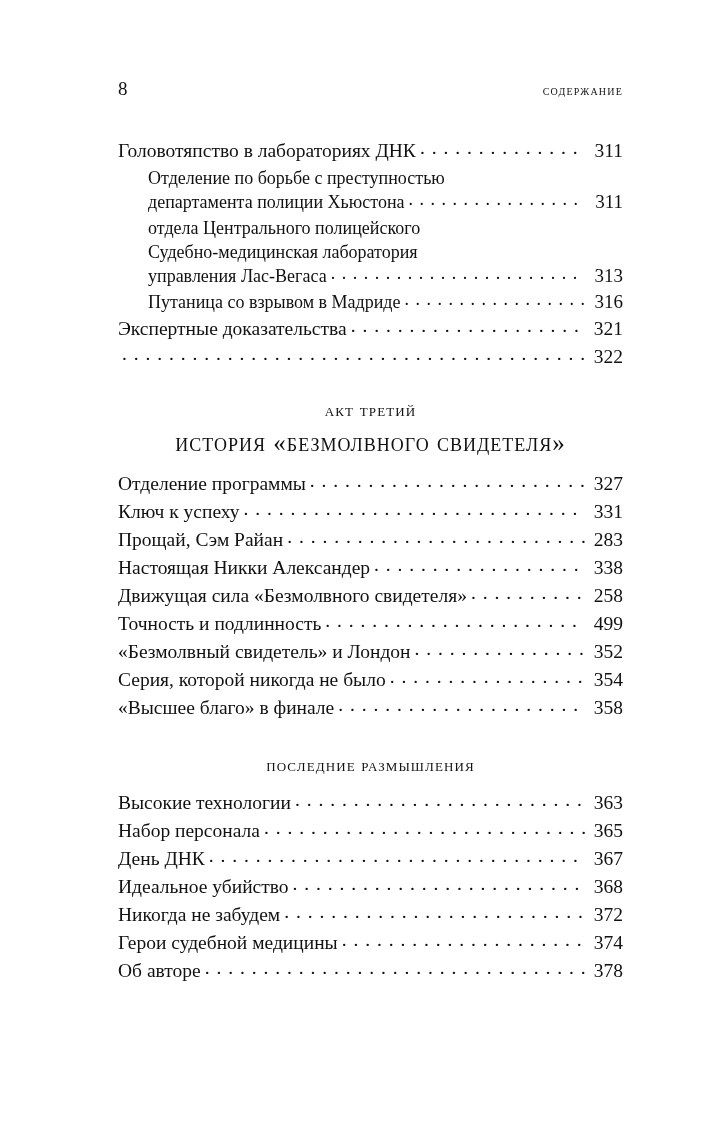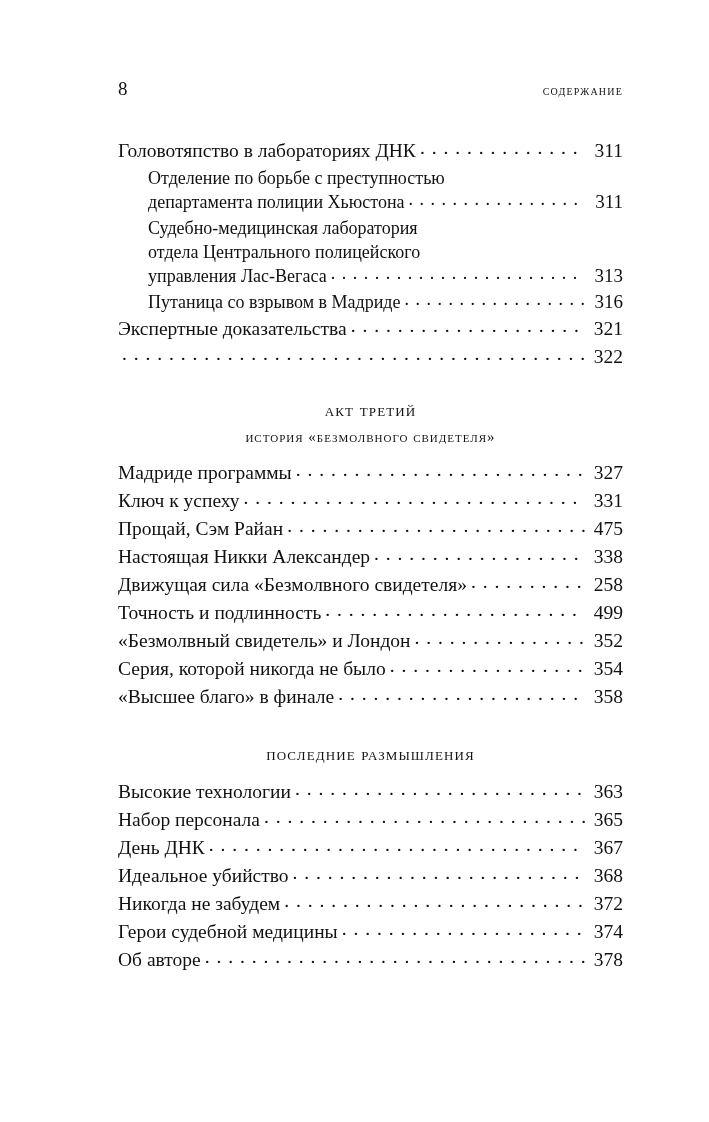--- a/index.html
+++ b/index.html
@@ -106,21 +106,21 @@
     margin: 30px 0 14px 0;
   }
   .act-title {
     font-size: 18.5px;
     letter-spacing: 1.1px;
     font-variant: small-caps;
     text-transform: lowercase;
     margin-bottom: 8px;
   }
   .act-subtitle {
-    font-size: 15px;
+    font-size: 25px;
     letter-spacing: 1px;
     font-variant: small-caps;
     text-transform: lowercase;
     margin-bottom: 4px;
   }
   .section-heading {
     text-align: center;
     font-size: 18px;
     letter-spacing: 1.1px;
     font-variant: small-caps;
@@ -149,22 +149,22 @@
     <div class="sub">
       <span class="line">Отделение по борьбе с преступностью</span>
       <span class="last-line">
         <span class="label">департамента полиции Хьюстона</span>
         <span class="leader">. . . . . . . . . . . . . . . . . . . . . . . . . . . . . . . . . . . . . . . . . . . . . . . .</span>
         <span class="page-no">311</span>
       </span>
     </div>
 
     <div class="sub">
+      <span class="line">отдела Центрального полицейского</span>
       <span class="line">Судебно-медицинская лаборатория</span>
-      <span class="line">отдела Центрального полицейского</span>
       <span class="last-line">
         <span class="label">управления Лас-Вегаса</span>
         <span class="leader">. . . . . . . . . . . . . . . . . . . . . . . . . . . . . . . . . . . . . . . . . . . . . . . .</span>
         <span class="page-no">313</span>
       </span>
     </div>
 
     <div class="sub">
       <span class="last-line">
         <span class="label">Путаница со взрывом в Мадриде</span>
@@ -183,33 +183,33 @@
       <span class="leader">. . . . . . . . . . . . . . . . . . . . . . . . . . . . . . . . . . . . . . . . . . . . . . . .</span>
       <span class="page-no">322</span>
     </div>
 
     <div class="act-block">
       <div class="act-title">Акт третий</div>
       <div class="act-subtitle">История «Безмолвного свидетеля»</div>
     </div>
 
     <div class="entry">
-      <span class="label">Мадриде программы</span>
+      <span class="label">Отделение программы</span>
       <span class="leader">. . . . . . . . . . . . . . . . . . . . . . . . . . . . . . . . . . . . . . . . . . . . . . . .</span>
       <span class="page-no">327</span>
     </div>
     <div class="entry">
       <span class="label">Ключ к успеху</span>
       <span class="leader">. . . . . . . . . . . . . . . . . . . . . . . . . . . . . . . . . . . . . . . . . . . . . . . .</span>
       <span class="page-no">331</span>
     </div>
     <div class="entry">
       <span class="label">Прощай, Сэм Райан</span>
       <span class="leader">. . . . . . . . . . . . . . . . . . . . . . . . . . . . . . . . . . . . . . . . . . . . . . . .</span>
-      <span class="page-no">475</span>
+      <span class="page-no">283</span>
     </div>
     <div class="entry">
       <span class="label">Настоящая Никки Александер</span>
       <span class="leader">. . . . . . . . . . . . . . . . . . . . . . . . . . . . . . . . . . . . . . . . . . . . . . . .</span>
       <span class="page-no">338</span>
     </div>
     <div class="entry">
       <span class="label">Движущая сила «Безмолвного свидетеля»</span>
       <span class="leader">. . . . . . . . . . . . . . . . . . . . . . . . . . . . . . . . . . . . . . . . . . . . . . . .</span>
       <span class="page-no">258</span>

